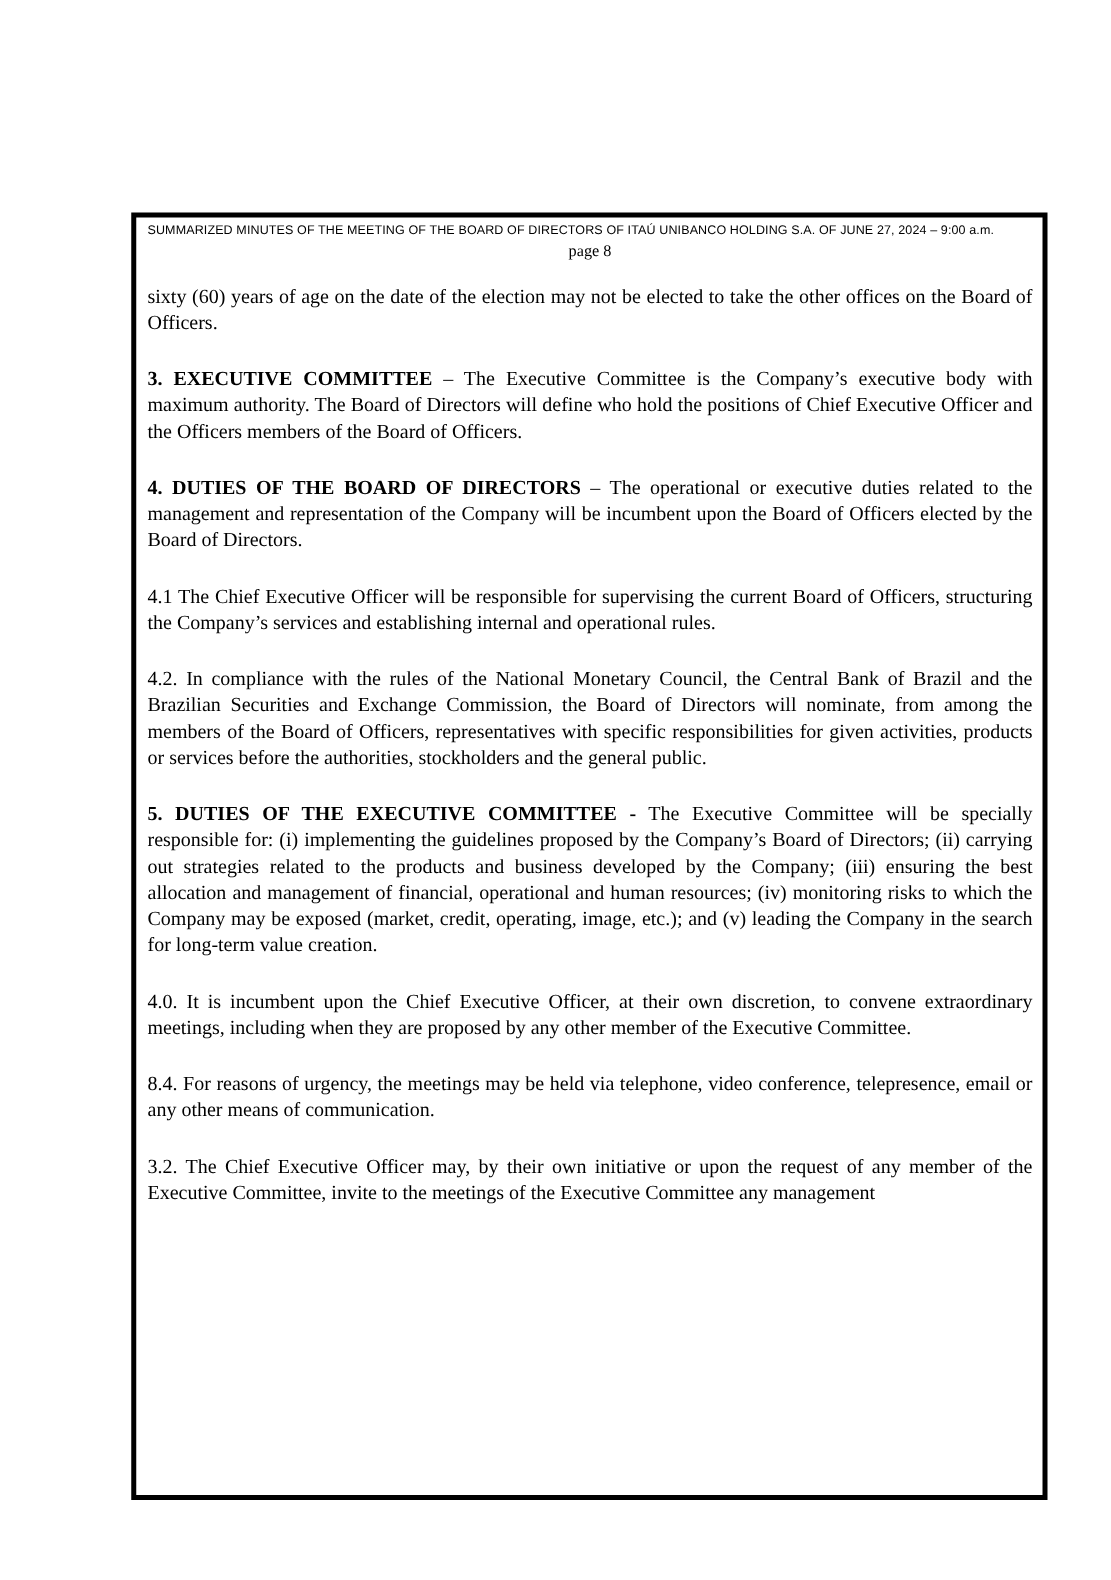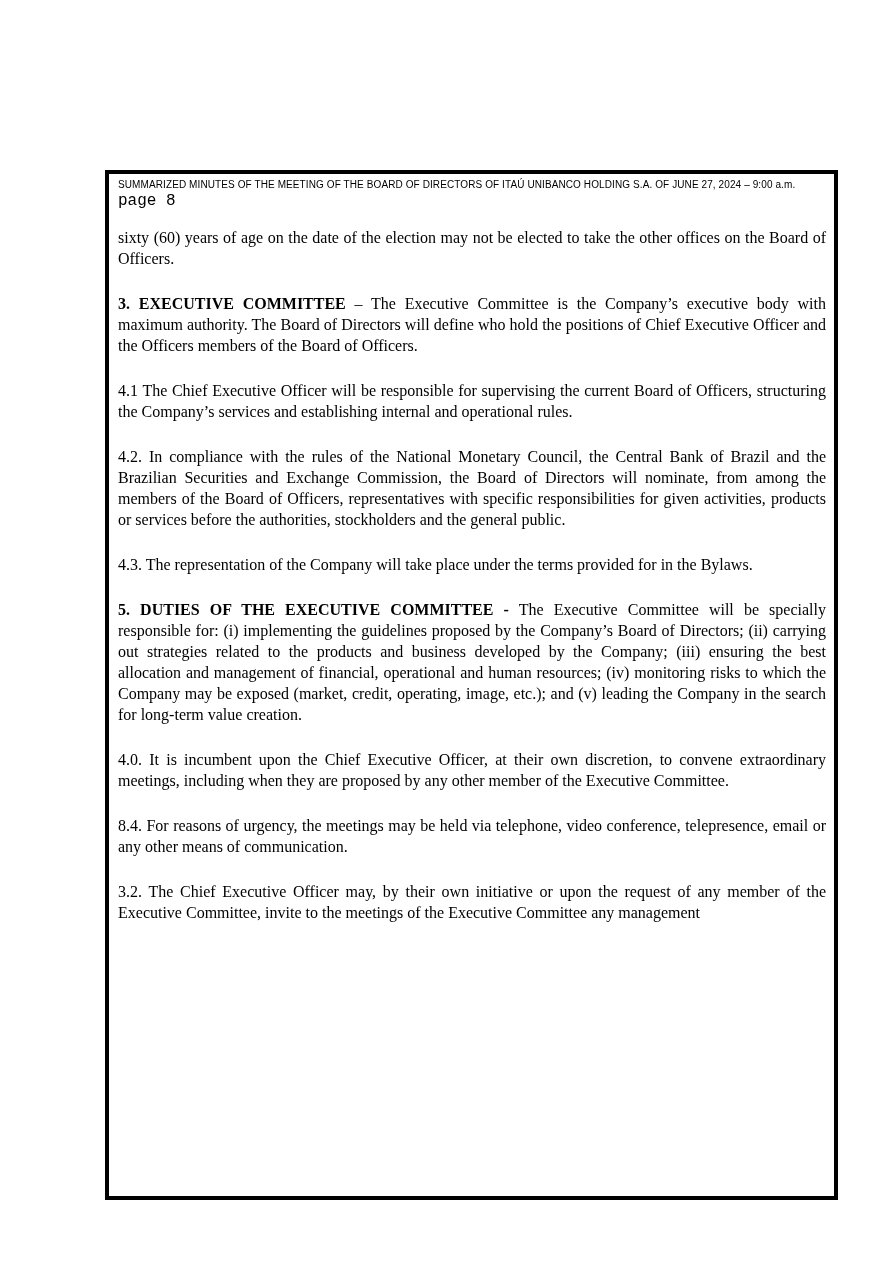--- a/index.html
+++ b/index.html
@@ -29,24 +29,24 @@
   }
   .header-line {
     font-family: "Liberation Sans", sans-serif;
     font-size: 10px;
     line-height: 12px;
     letter-spacing: 0.1px;
     white-space: nowrap;
     color: #000000;
   }
   .page-number {
-    font-family: Liberation Mono, monospace;
-    font-size: 16px;
+    font-family: Liberation Serif, serif;
+    font-size: 13px;
     line-height: 18px;
-    text-align: left;
+    text-align: center;
     margin-top: 1px;
   }
   .body-text {
     margin-top: 17px;
   }
   .body-text p {
     font-size: 16px;
     line-height: 21px;
     text-align: justify;
     margin-top: 24px;
@@ -67,26 +67,26 @@
     <div class="header">
       <div class="header-line">SUMMARIZED MINUTES OF THE MEETING OF THE BOARD OF DIRECTORS OF ITAÚ UNIBANCO HOLDING S.A. OF JUNE 27, 2024 – 9:00 a.m.</div>
       <div class="page-number">page 8</div>
     </div>
 
     <div class="body-text">
       <p><span>sixty (60) years of age on the date of the election may not be elected to take the other offices on the Board of Officers.</span></p>
 
       <p><b>3. EXECUTIVE COMMITTEE</b> <span>– The Executive Committee is the Company’s executive body with maximum authority. The Board of Directors will define who hold the positions of Chief Executive Officer and the Officers members of the Board of Officers.</span></p>
 
+      <p><b>4. DUTIES OF THE BOARD OF DIRECTORS</b> <span>– The operational or executive duties related to the management and representation of the Company will be incumbent upon the Board of Officers elected by the Board of Directors.</span></p>
 
       <p><span>4.1 The Chief Executive Officer will be responsible for supervising the current Board of Officers, structuring the Company’s services and establishing internal and operational rules.</span></p>
 
       <p><span>4.2. In compliance with the rules of the National Monetary Council, the Central Bank of Brazil and the Brazilian Securities and Exchange Commission, the Board of Directors will nominate, from among the members of the Board of Officers, representatives with specific responsibilities for given activities, products or services before the authorities, stockholders and the general public.</span></p>
 
-      <p><span>4.3. The representation of the Company will take place under the terms provided for in the Bylaws.</span></p>
 
       <p><b>5. DUTIES OF THE EXECUTIVE COMMITTEE -</b> <span>The Executive Committee will be specially responsible for: (i) implementing the guidelines proposed by the Company’s Board of Directors; (ii) carrying out strategies related to the products and business developed by the Company; (iii) ensuring the best allocation and management of financial, operational and human resources; (iv) monitoring risks to which the Company may be exposed (market, credit, operating, image, etc.); and (v) leading the Company in the search for long-term value creation.</span></p>
 
 
       <p><span>4.0. It is incumbent upon the Chief Executive Officer, at their own discretion, to convene extraordinary meetings, including when they are proposed by any other member of the Executive Committee.</span></p>
 
       <p><span>8.4. For reasons of urgency, the meetings may be held via telephone, video conference, telepresence, email or any other means of communication.</span></p>
 
       <p><span>3.2. The Chief Executive Officer may, by their own initiative or upon the request of any member of the Executive Committee, invite to the meetings of the Executive Committee any management</span></p>
     </div>

